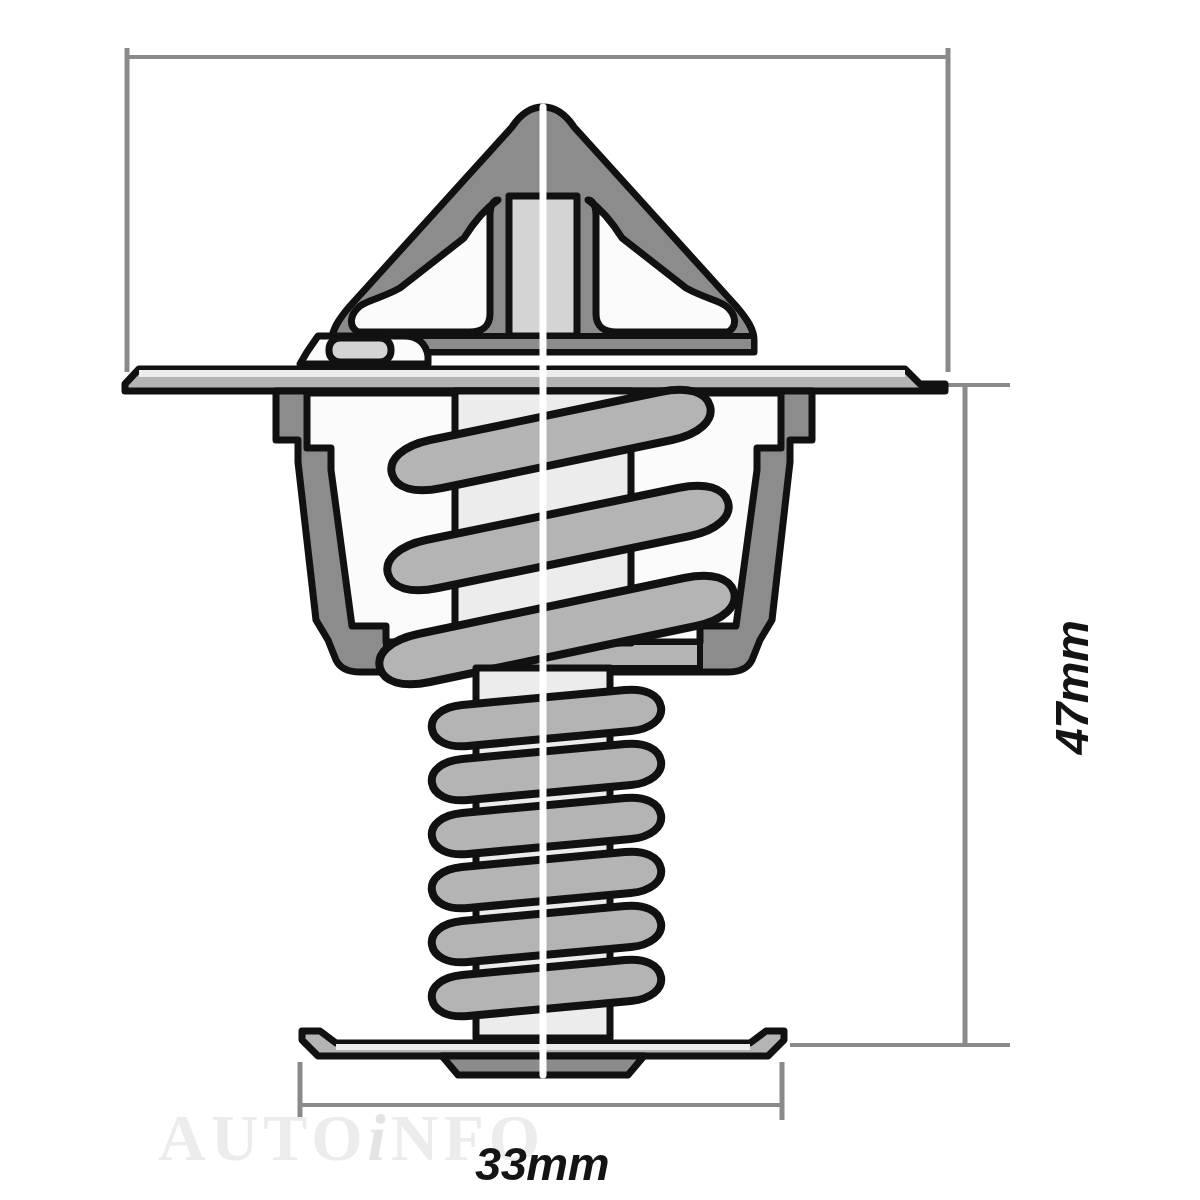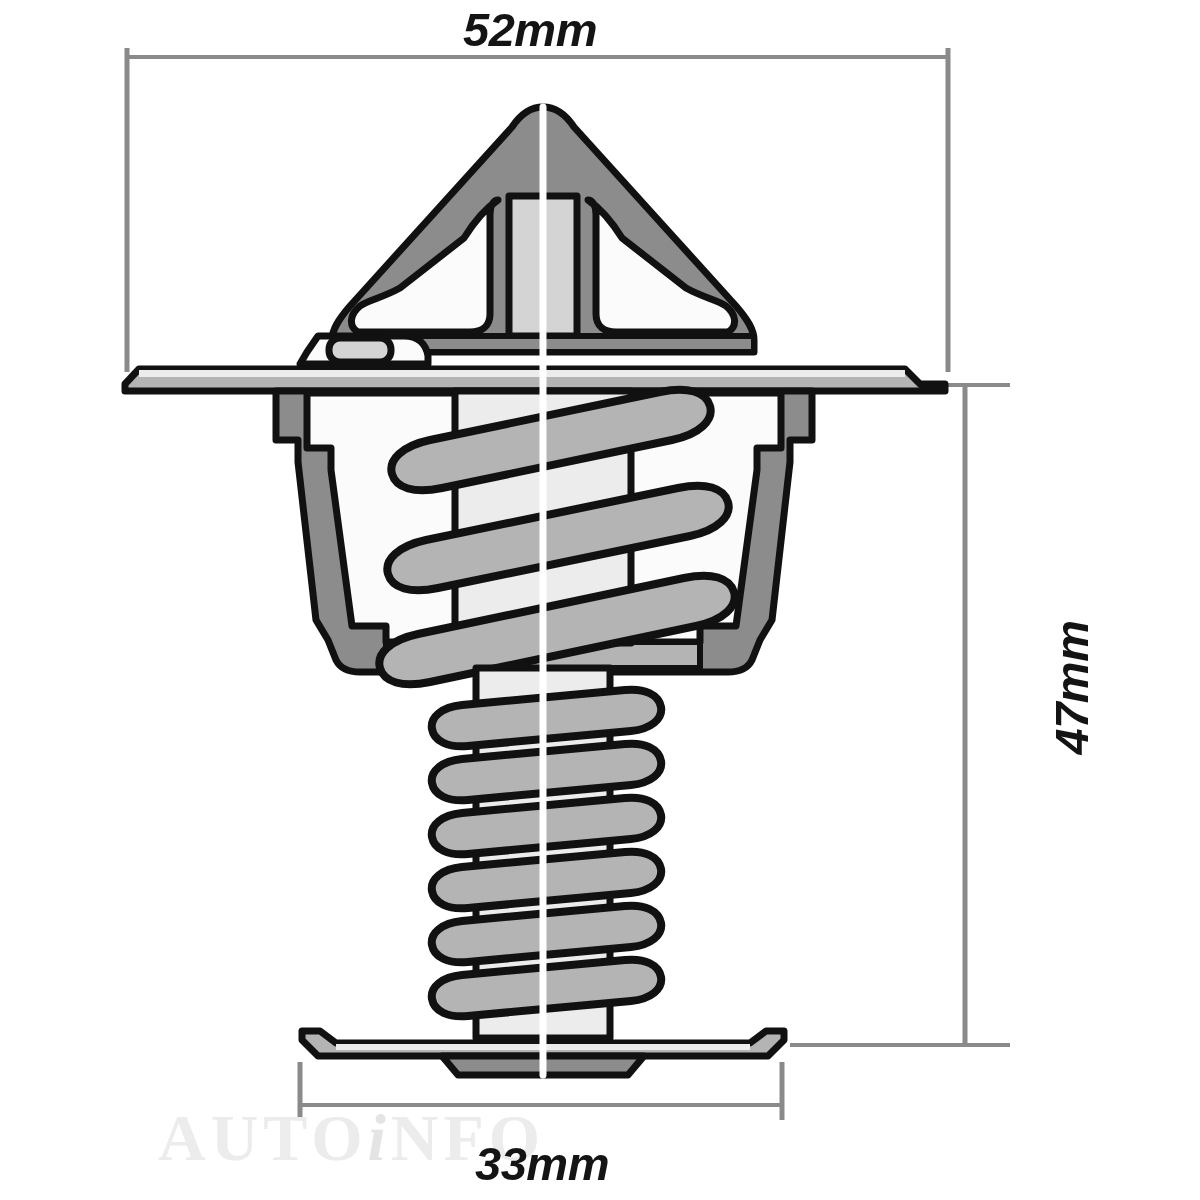--- a/index.html
+++ b/index.html
@@ -314,19 +314,18 @@
 
         <path d="M 442 1056 L 644 1056 L 628 1075 L 458 1075 Z" fill="#8c8c8c" stroke-width="7"></path>
       </g>
 
       <line x1="543" y1="107" x2="543" y2="1075" stroke="#ffffff" stroke-width="7"></line>
     </g>
   </svg>
 
   <div id="watermark"><span>AUTO</span><span class="wm-i">i</span><span>NFO</span></div>
 
-  <div class="dim-label" id="label-width-top">52mm</div>
 
   <div class="dim-label" id="label-height-right">47mm</div>
 
   <div class="dim-label" id="label-width-bottom">33mm</div>
 
 </div>
 
 </body></html>

